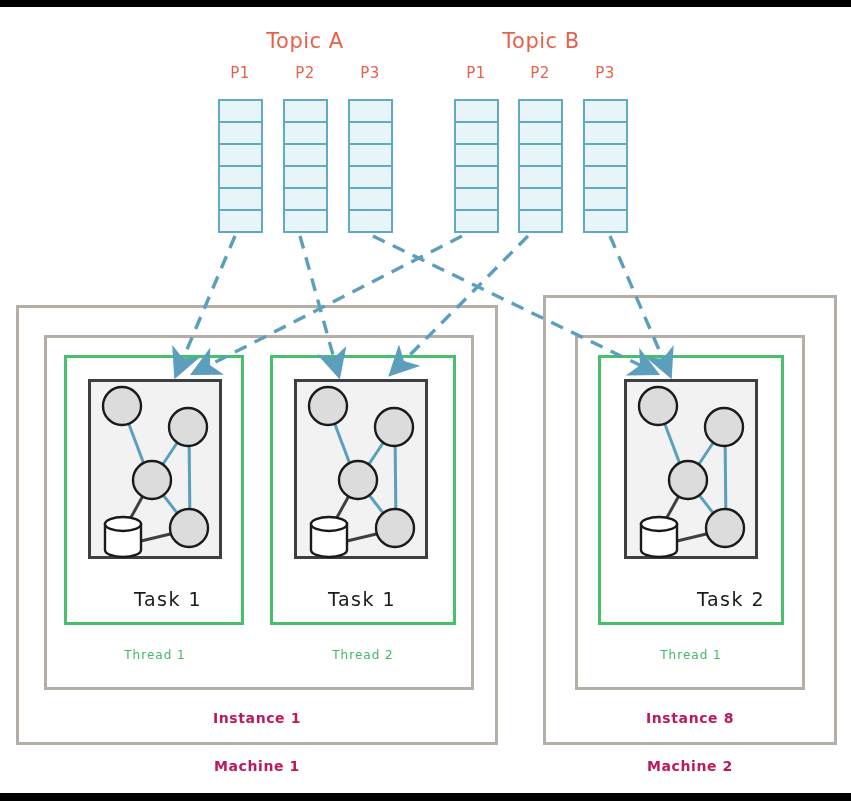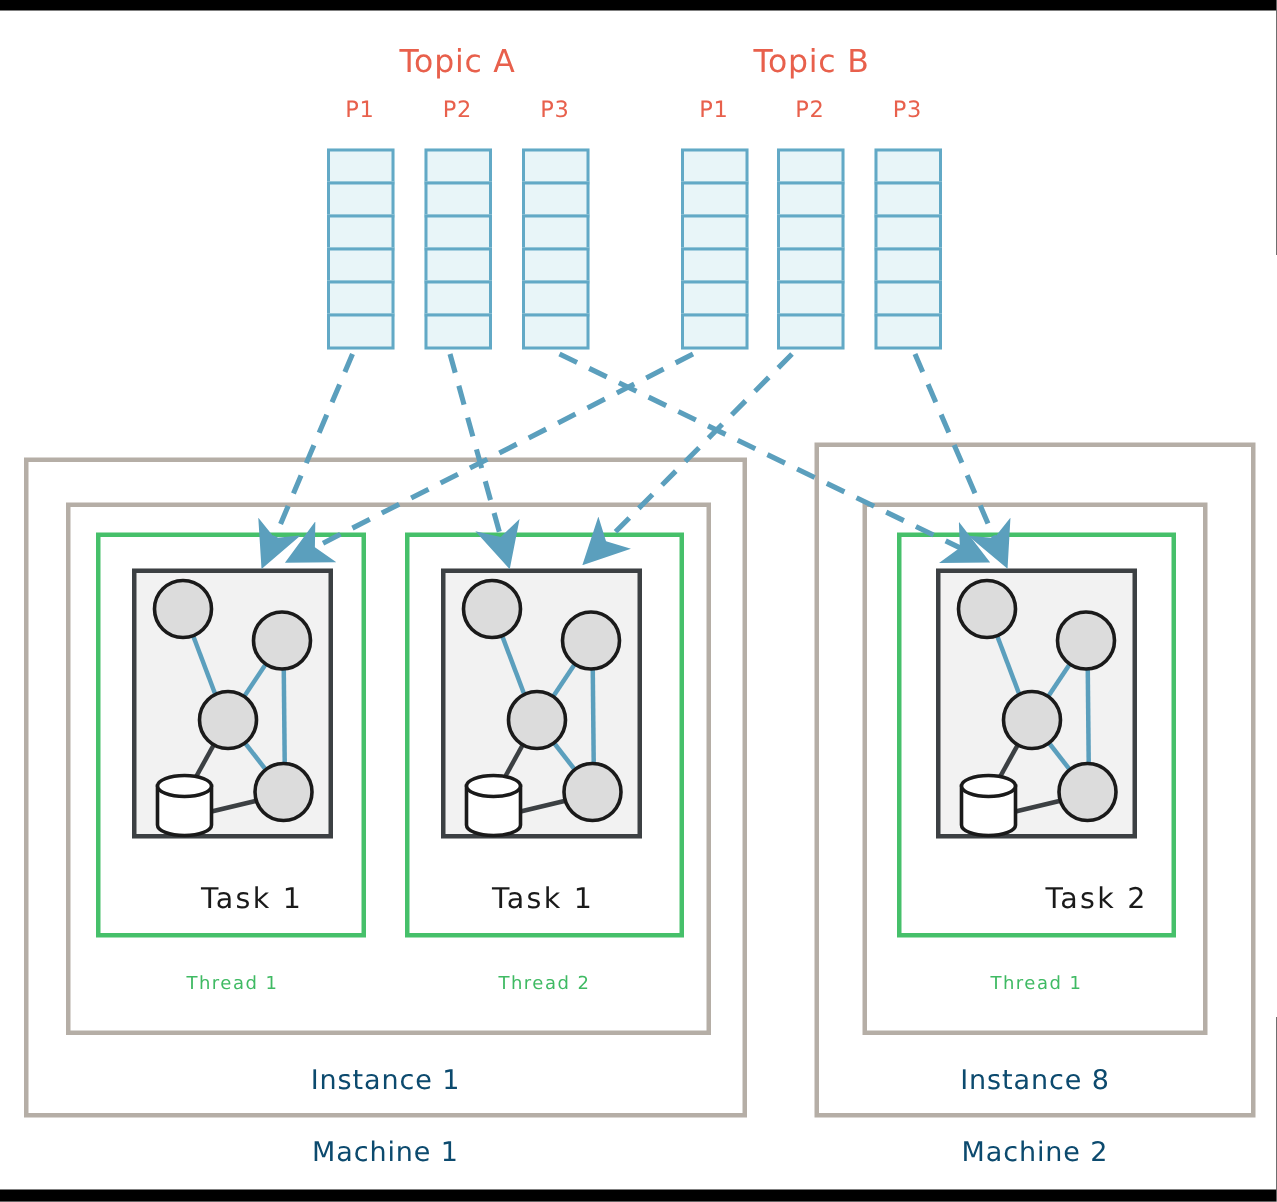--- a/index.html
+++ b/index.html
@@ -60,24 +60,25 @@
     transform: translateX(-50%);
     letter-spacing: 1.5px;
   }
   .thread-label {
     color: #3fba63;
     font-size: 12px;
     transform: translateX(-50%);
     letter-spacing: 1px;
   }
   .instance-label, .machine-label {
-    color: #0c4a6e;
-    font-size: 18px;
+    color: #be185d;
+    font-size: 14px;
     transform: translateX(-50%);
     letter-spacing: 0.6px;
+    font-weight: bold;
   }
 
   
   .machine-box, .instance-box {
     position: absolute;
     border: 3px solid #b5aea6;
     background: transparent;
     box-sizing: border-box;
   }
   .thread-box {

